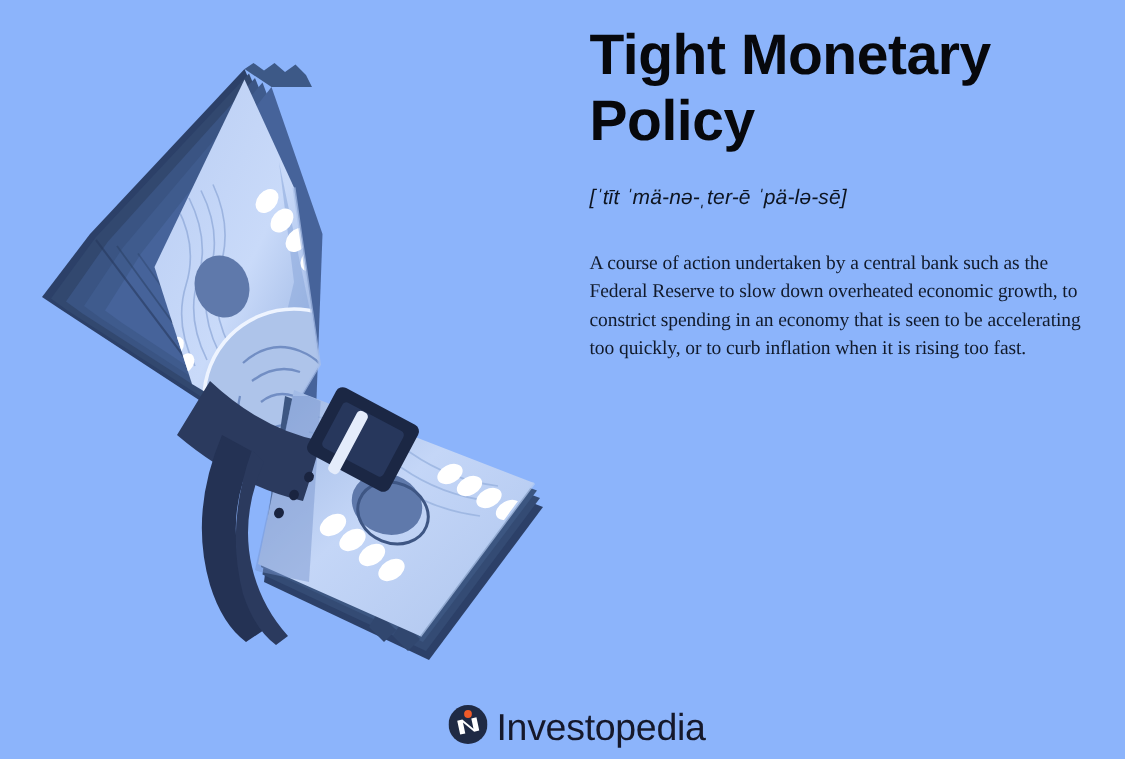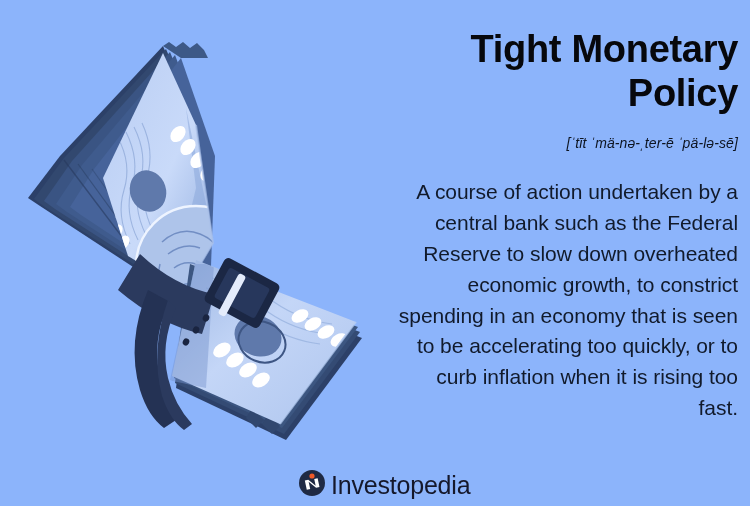--- a/index.html
+++ b/index.html
@@ -32,47 +32,47 @@
   #illustration svg {
     display: block;
     width: 380px;
     height: 430px;
   }
 
   
   #text-col {
     position: absolute;
     left: 393px;
-    top: 27px;
+    top: 15px;
     width: 345px;
-    text-align: right;
   }
   #term-title {
     font-size: 38px;
     line-height: 1.16;
     font-weight: 700;
     color: #07080c;
     letter-spacing: -0.3px;
     margin: 0;
     white-space: pre-line;
   }
   #pronunciation {
     margin: 20px 0 0 0;
     font-size: 14px;
     font-style: italic;
     font-weight: 500;
     color: #0d1420;
     letter-spacing: 0.1px;
   }
   #definition {
     margin: 26px 0 0 0;
-    font-size: 21px;
+    font-size: 13px;
     line-height: 1.47;
     color: #111a2b;
     letter-spacing: -0.05px;
+    font-family: Liberation Serif, serif;
   }
 
   
   #logo {
     position: absolute;
     left: 299px;
     top: 470px;
     display: flex;
     align-items: center;
     gap: 6px;

